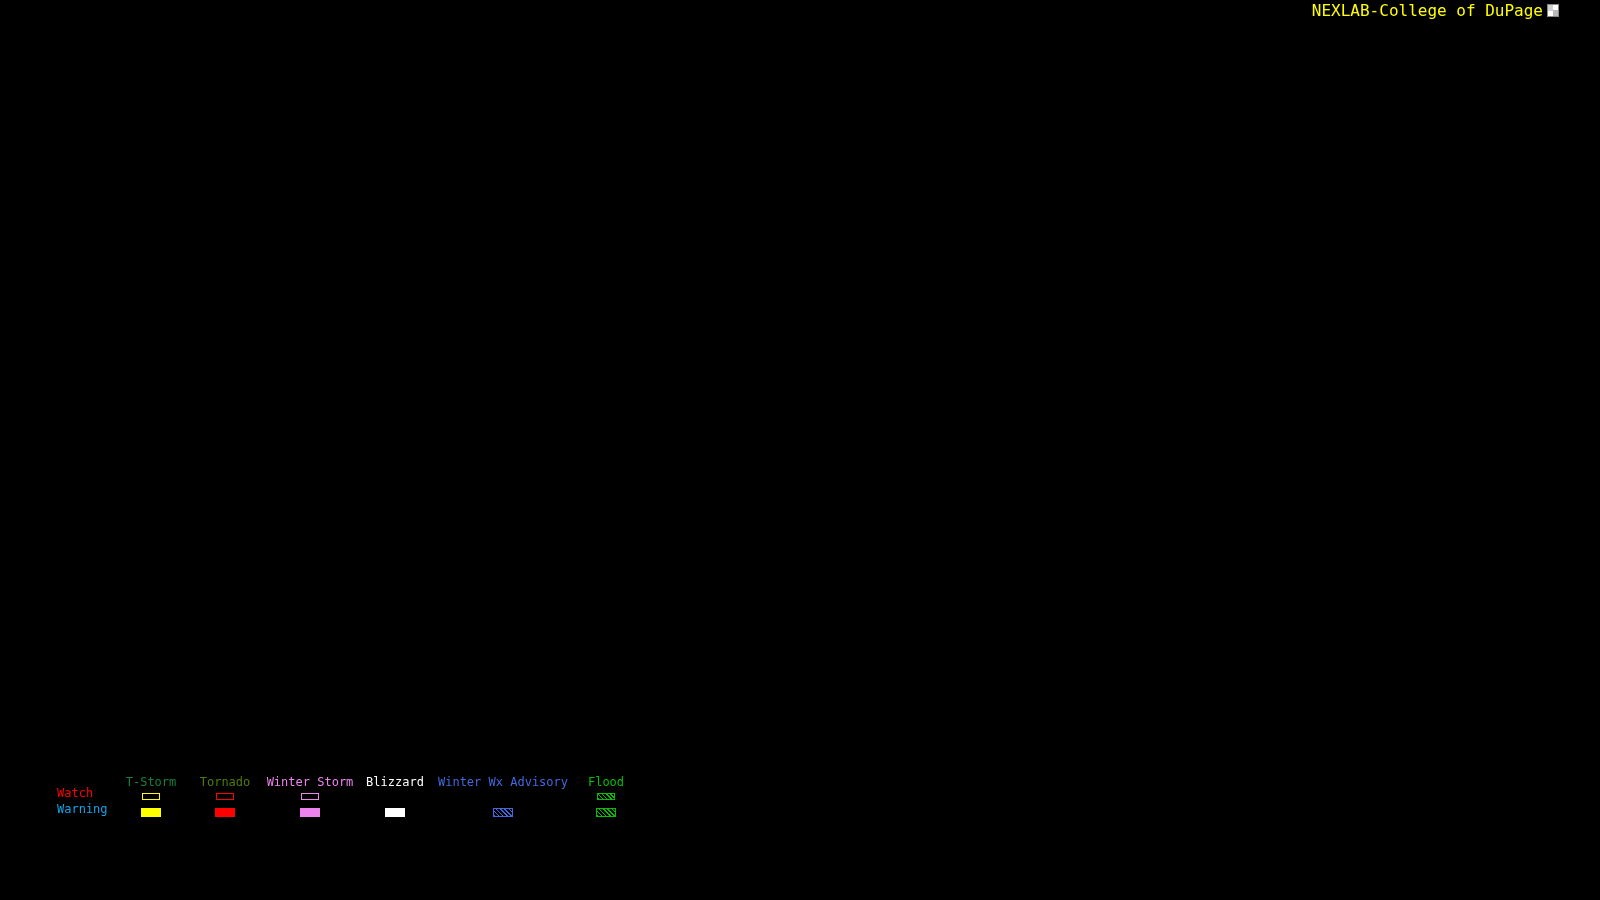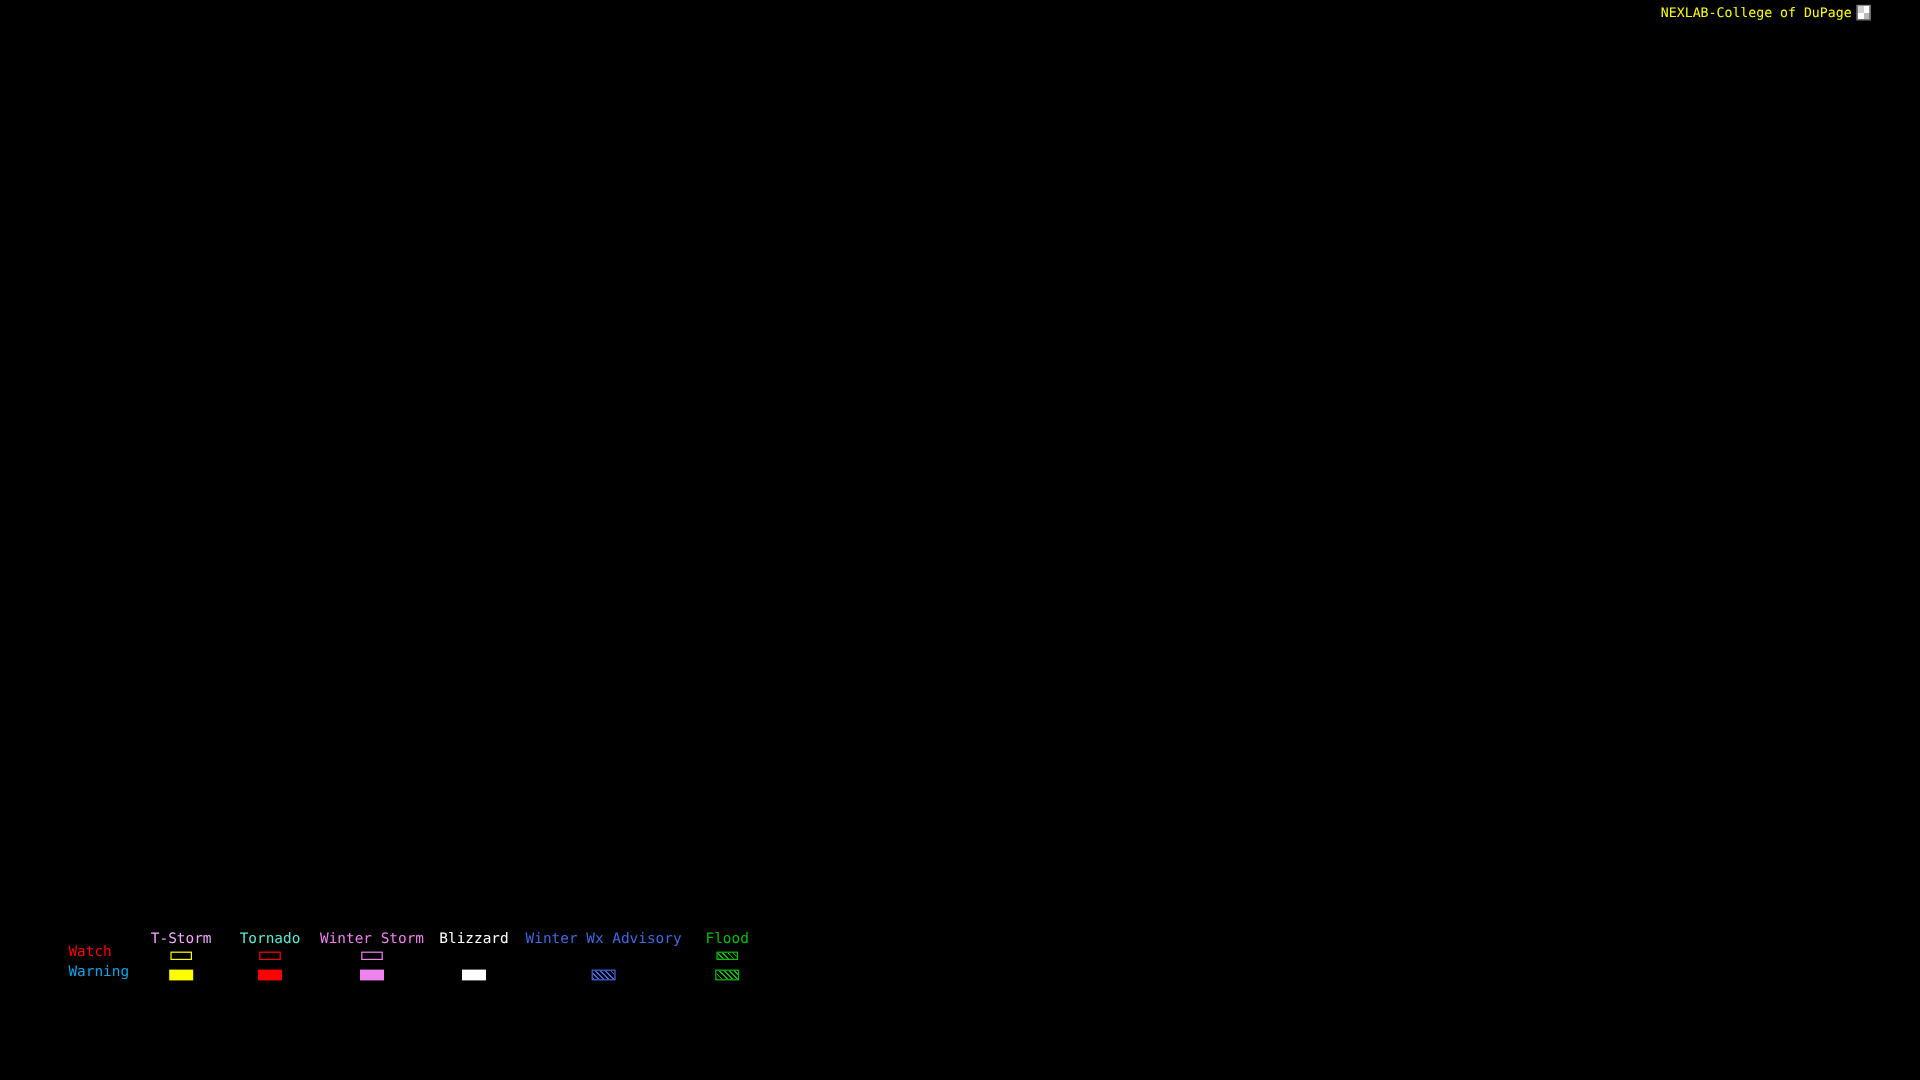--- a/index.html
+++ b/index.html
@@ -14,21 +14,21 @@
   
   #title {
     position:absolute; left:578px; top:22px;
     font-size:12px; line-height:14px; letter-spacing:0; white-space:pre;
   }
 
   
   #brand {
     position:absolute; top:4px; right:41px;
     display:flex; align-items:center; gap:4px;
-    font-size:11px; line-height:13px; white-space:pre;
+    font-size:16px; line-height:13px; white-space:pre;
   }
   .brand-icon {
     width:12px; height:13px; display:inline-block;
     background:
       conic-gradient(#ffffff 25%, #b9b9b9 0 50%, #ffffff 0 75%, #d0d0d0 0);
     border:1px solid #888;
   }
 
   
   #legend { position:absolute; left:0; top:776px; width:720px; height:48px; }
@@ -70,31 +70,31 @@
     <span style="color: rgb(255, 255, 0);">NEXLAB-College of DuPage</span>
     <span class="brand-icon"></span>
   </div>
 
   <div id="legend">
 
     <div id="watch-label" class="rowlabel" style="color: rgb(255, 0, 0); text-align: center;">Watch</div>
     <div id="warning-label" class="rowlabel" style="color: #0ea5e9;">Warning</div>
 
     <div class="legcol c0">
-      <div class="colhead" style="color: #f0abfc;">T-Storm</div>
+      <div class="colhead" style="color: #15803d;">T-Storm</div>
       <div class="slot watch">
           <span class="swatch sw-outline" style="--c: #ffff00;"></span>
         </div>
       <div class="slot warning">
           <span class="swatch sw-filled" style="--c: #ffff00;"></span>
         </div>
     </div>
 
     <div class="legcol c1">
-      <div class="colhead" style="color: #5eead4;">Tornado</div>
+      <div class="colhead" style="color: #4d7c0f;">Tornado</div>
       <div class="slot watch">
           <span class="swatch sw-outline" style="--c: #ff0000;"></span>
         </div>
       <div class="slot warning">
           <span class="swatch sw-filled" style="--c: #ff0000;"></span>
         </div>
     </div>
 
     <div class="legcol c2">
       <div class="colhead" style="color: rgb(238, 130, 238);">Winter Storm</div>

